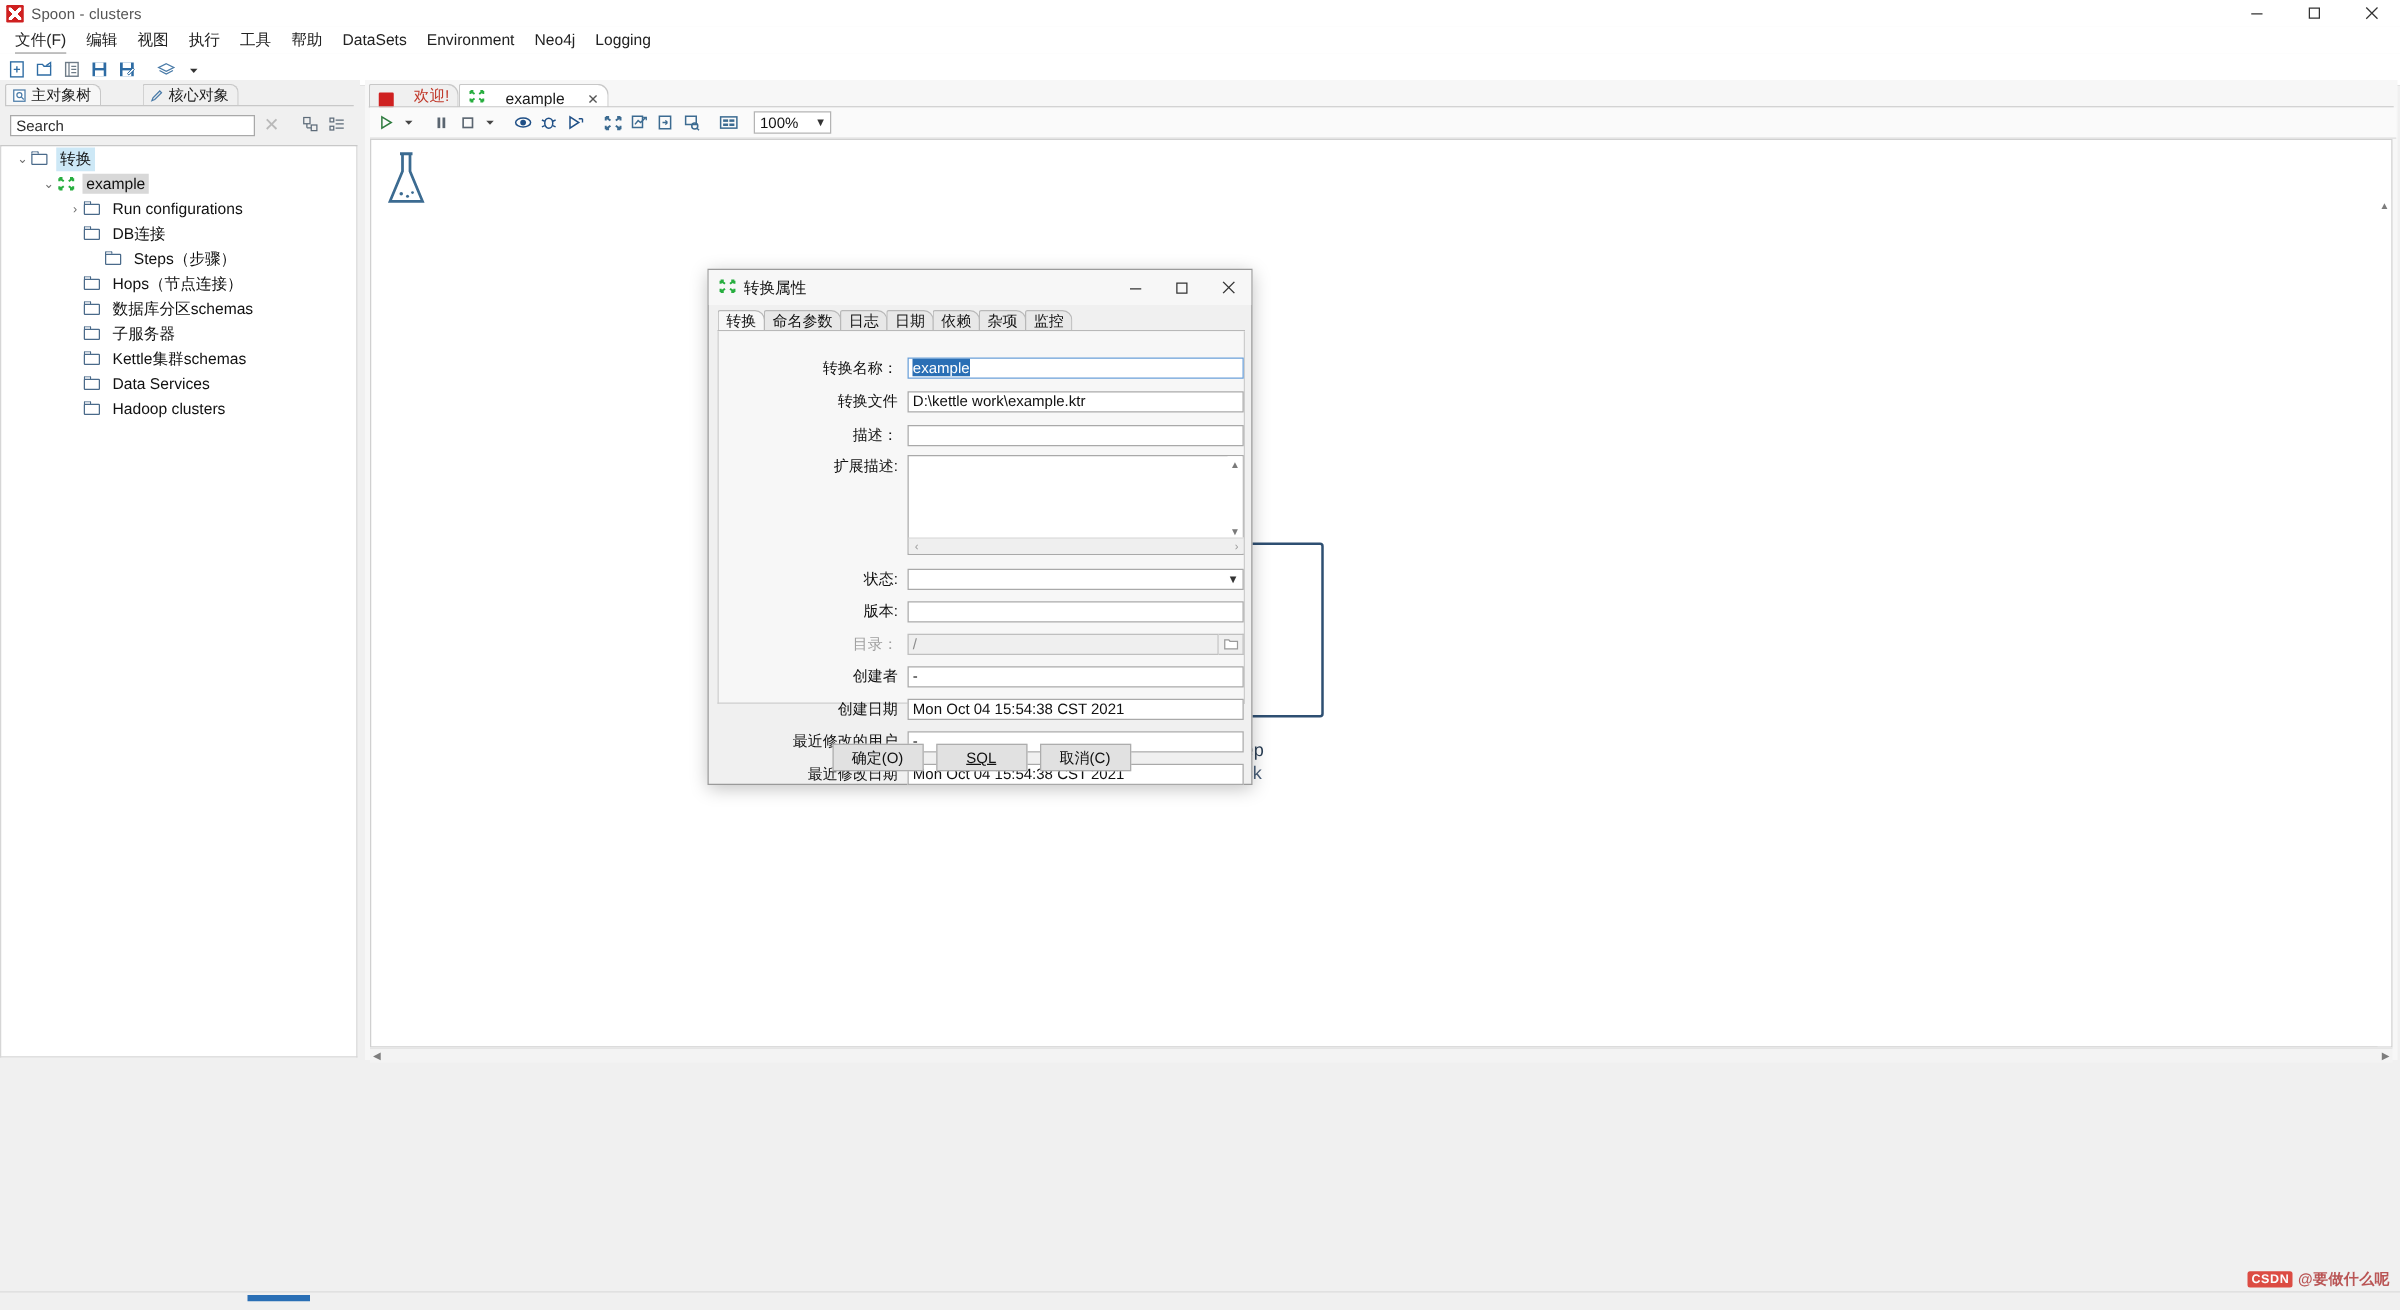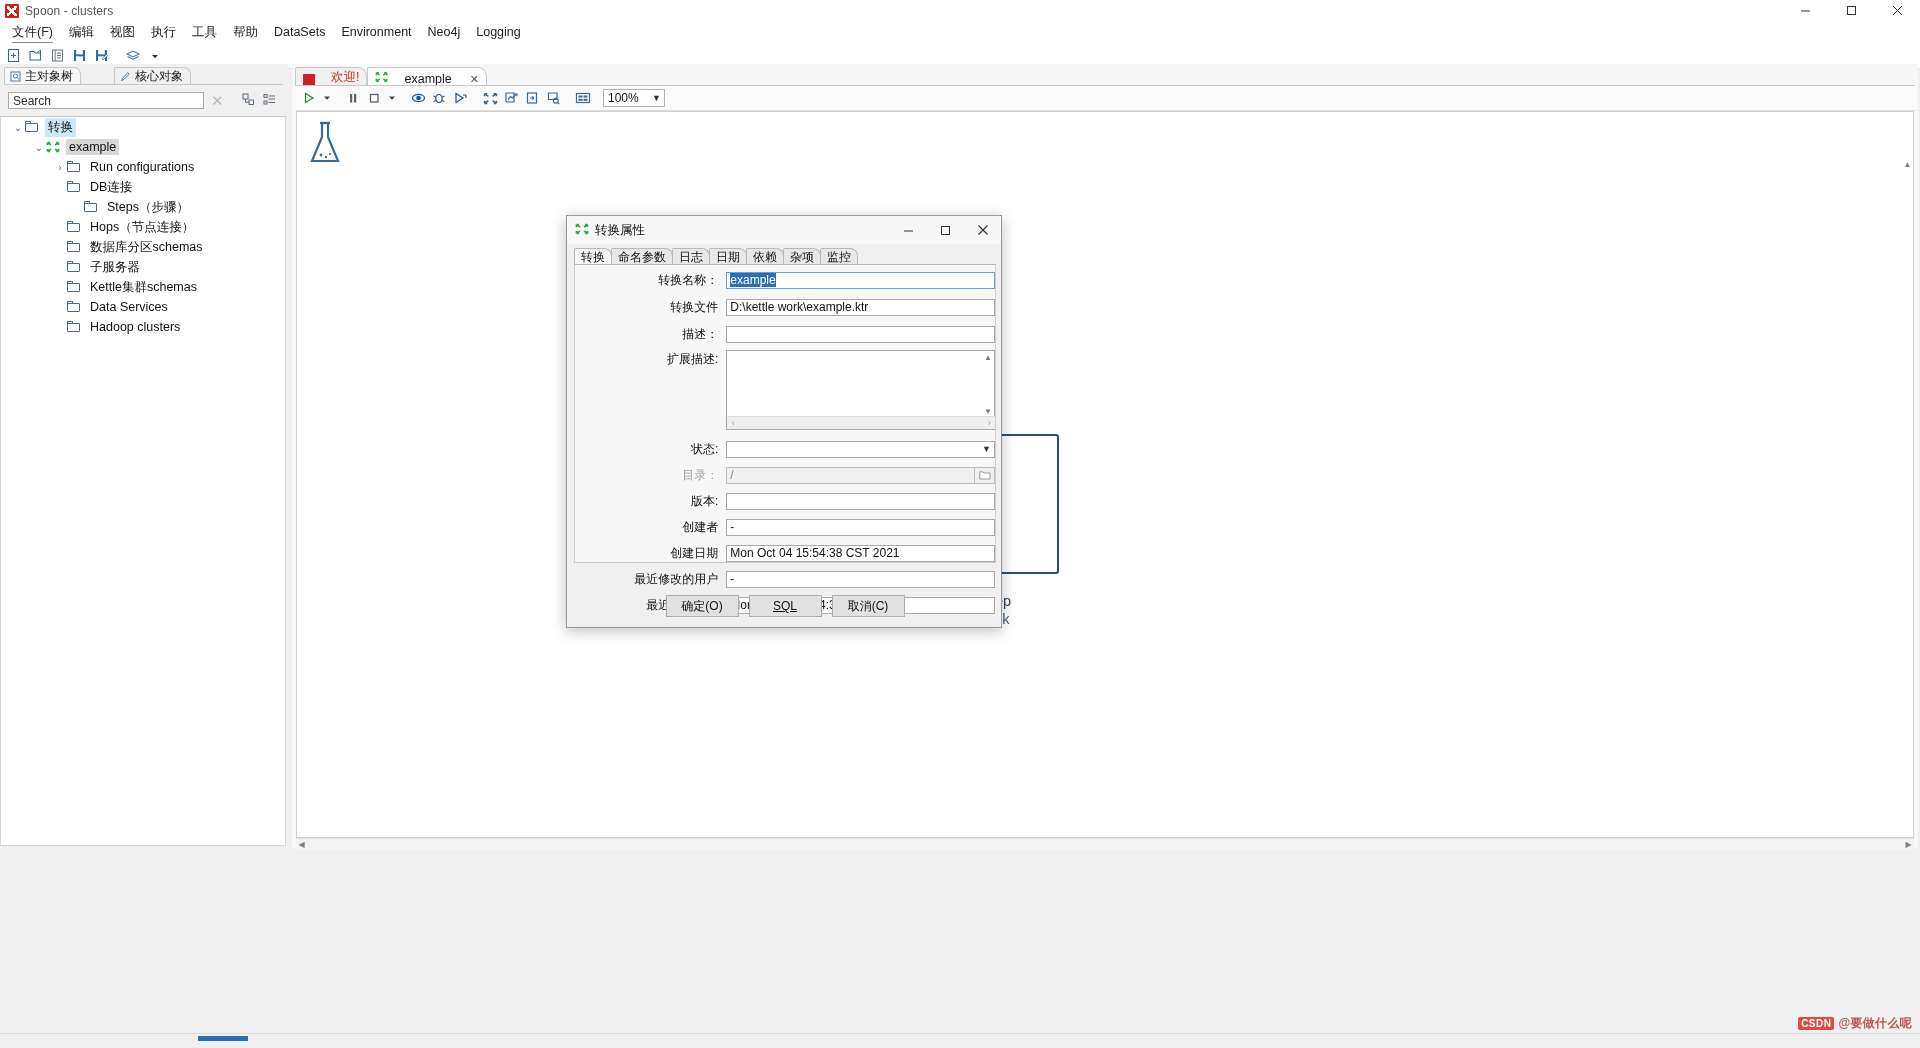--- a/index.html
+++ b/index.html
@@ -658,21 +658,21 @@
         <div class="dlg-tab">日志</div>
         <div class="dlg-tab">日期</div>
         <div class="dlg-tab">依赖</div>
         <div class="dlg-tab">杂项</div>
         <div class="dlg-tab">监控</div>
       </div>
       <div class="dlg-tabunder"></div>
 
       <div class="dlg-body">
 
-        <div class="frow" style="margin-top:4px">
+        <div class="frow" style="margin-top:18px">
           <div class="flabel">转换名称：</div>
           <div class="finput framed textlike">
             <span class="selspan" style="background:#2a6fb5;color:#fff;">example</span>
           </div>
         </div>
 
         <div class="frow" style="margin-top:5px">
           <div class="flabel">转换文件</div>
           <div class="finput textlike">
             <span>D:\kettle work\example.ktr</span>
@@ -702,39 +702,39 @@
 
         <div class="frow" style="margin-top:6px">
           <div class="flabel">状态:</div>
           <div class="fcombo">
             <span style="flex:1"></span>
             <span class="arrow">▼</span>
           </div>
         </div>
 
         <div class="frow" style="margin-top:4px">
+          <div class="flabel">版本:</div>
+          <div class="finput textlike">
+            <span></span>
+          </div>
+        </div>
+
+        <div class="frow" style="margin-top:4px">
           <div class="flabel disabled">目录：</div>
           <div class="finput readonlygray textlike" style="width:250px;">
             <span>/</span>
           </div>
           <div class="dir-browse">
             <svg width="12" height="11" viewBox="0 0 12 11">
                 <path d="M.8 9 V1.8 H4 L5 3 H11 V9 Z" fill="#fff" stroke="#9a9a9a" stroke-width="1"></path>
               </svg>
           </div>
         </div>
 
         <div class="frow" style="margin-top:4px">
-          <div class="flabel">版本:</div>
-          <div class="finput textlike">
-            <span></span>
-          </div>
-        </div>
-
-        <div class="frow" style="margin-top:4px">
           <div class="flabel">创建者</div>
           <div class="finput textlike">
             <span>-</span>
           </div>
         </div>
 
         <div class="frow" style="margin-top:4px">
           <div class="flabel">创建日期</div>
           <div class="finput textlike">
             <span>Mon Oct 04 15:54:38 CST 2021</span>

